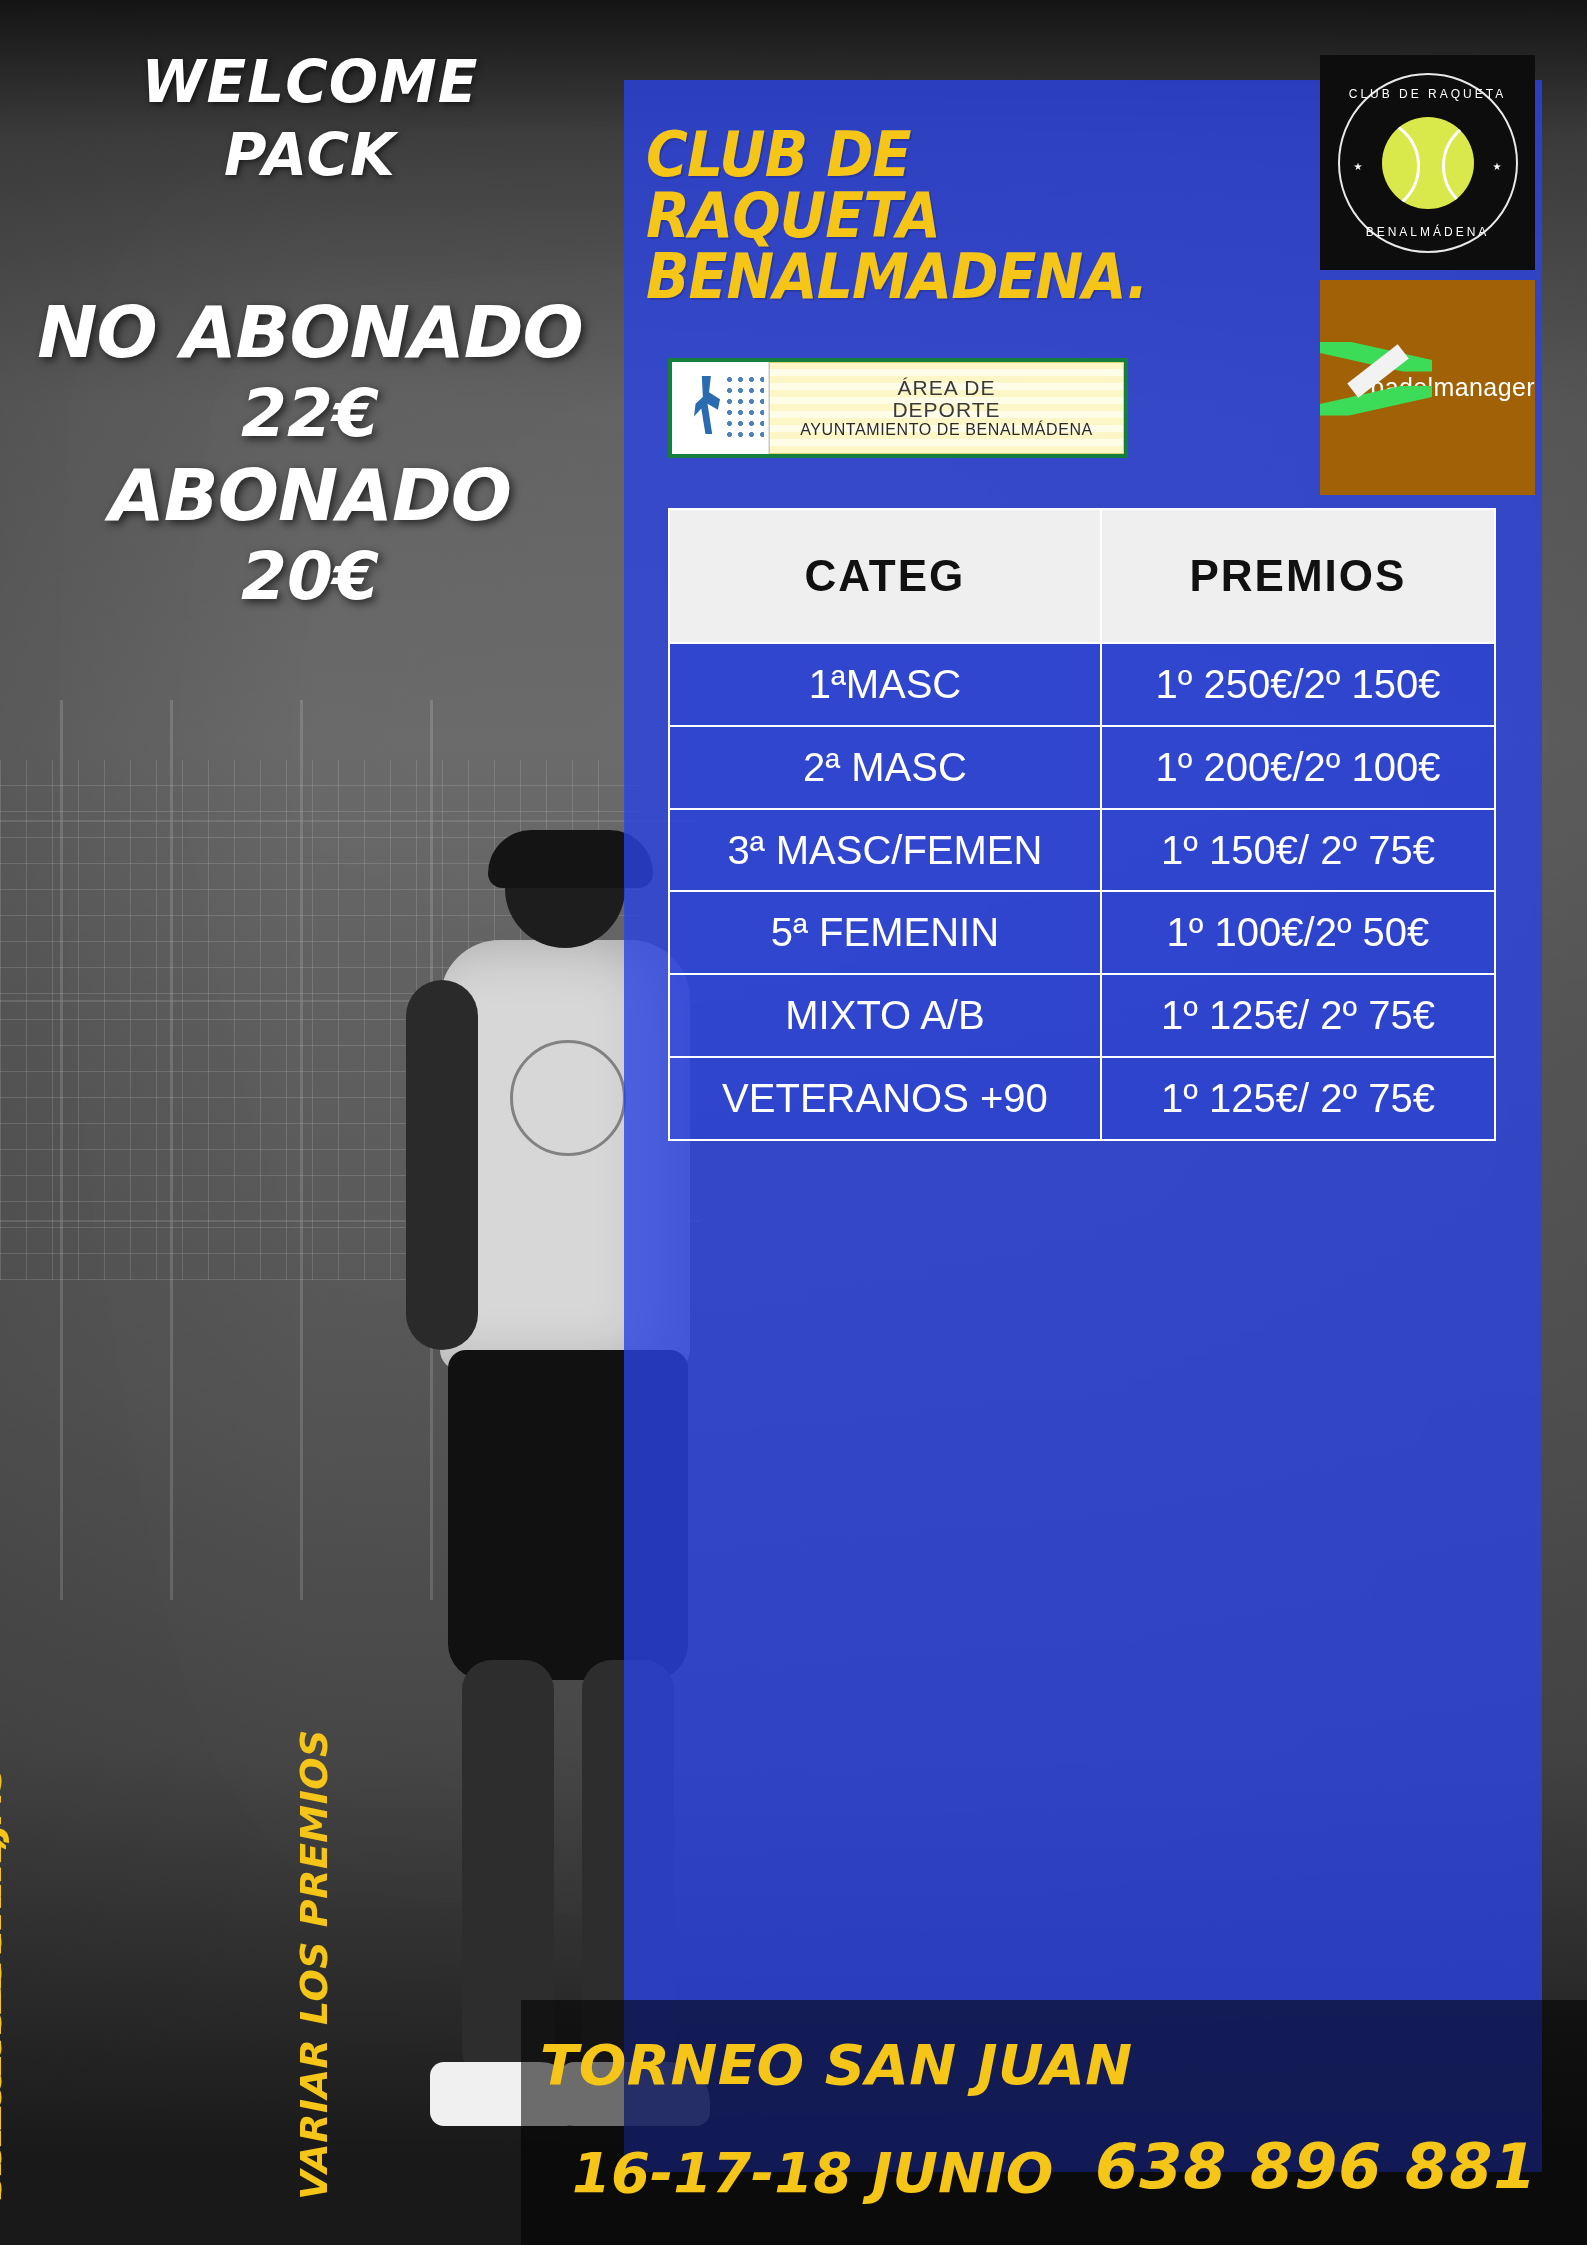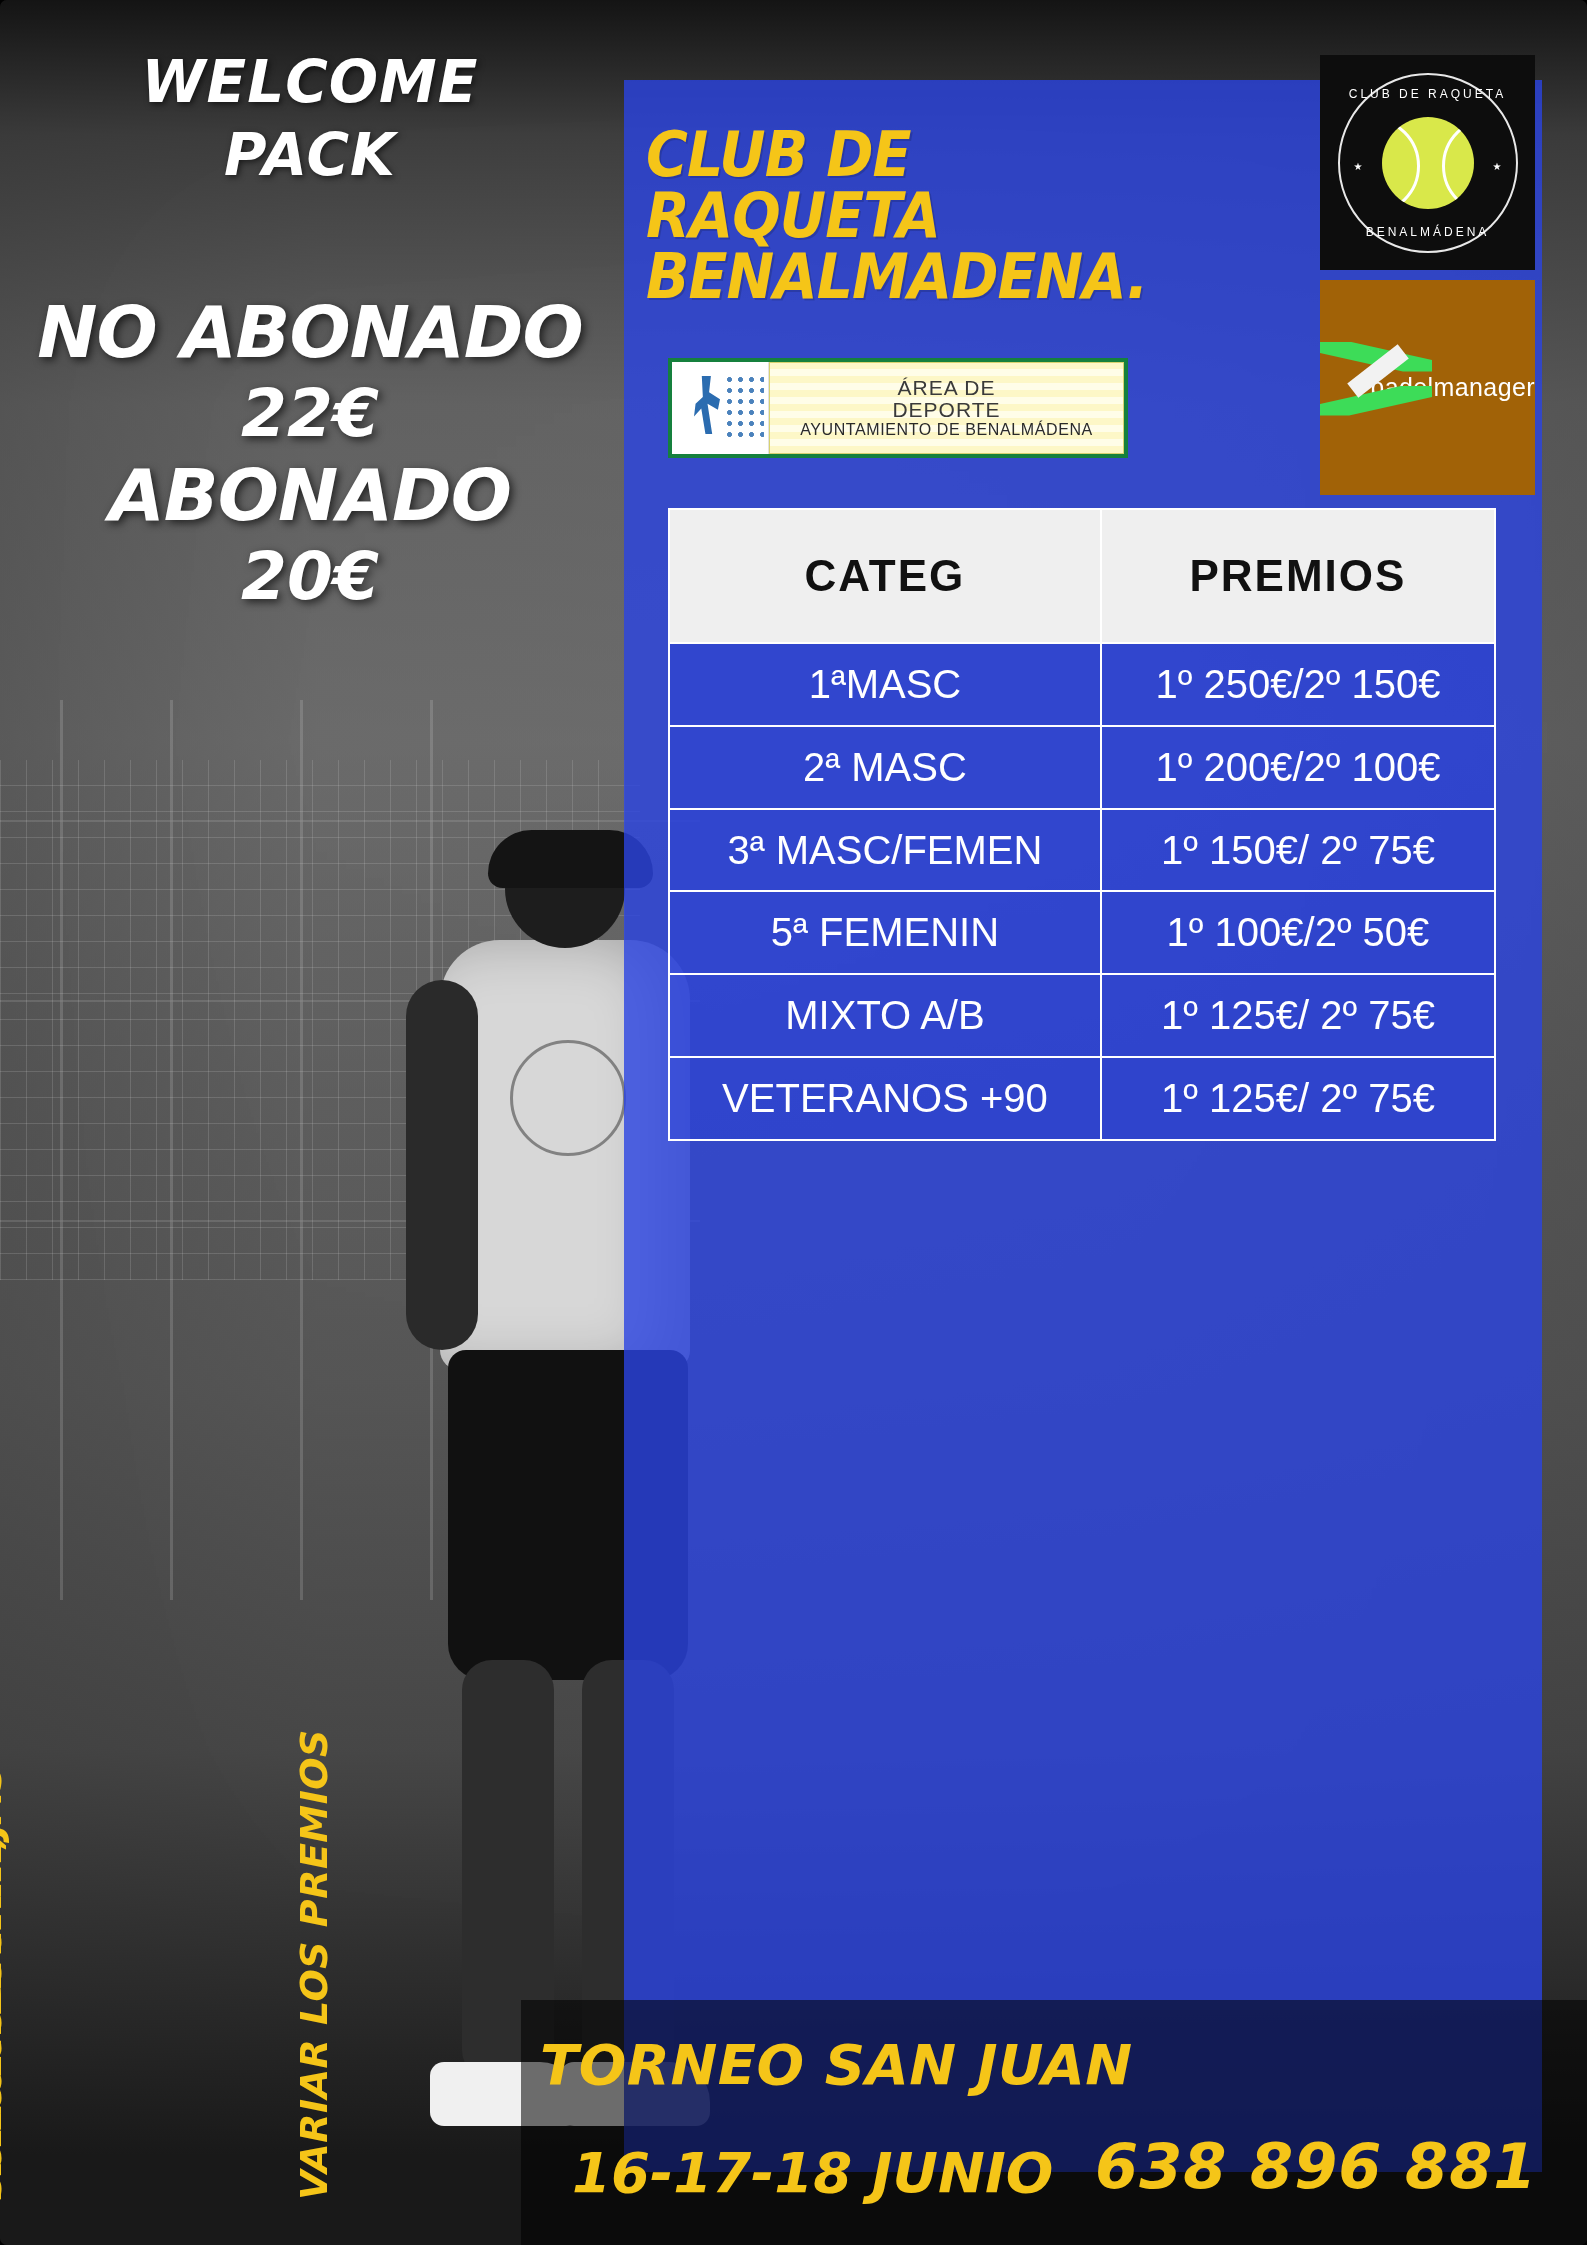--- a/index.html
+++ b/index.html
@@ -9,21 +9,20 @@
   }
   body {
     font-family: "Liberation Sans", sans-serif;
   }
   .poster {
     position: relative;
     width: 1587px;
     height: 2245px;
     background: #0a0a0a;
     overflow: hidden;
-    border-radius: 7px;
   }
 
   
   .photo-bg {
     position: absolute;
     left: 0; top: 0;
     width: 1587px; height: 2245px;
     background:
       linear-gradient(180deg, rgba(20,20,20,1) 0%, rgba(60,60,60,0.9) 6%, rgba(120,120,120,0.55) 18%, rgba(150,150,150,0.45) 33%, rgba(110,110,110,0.6) 48%, rgba(90,90,90,0.75) 62%, rgba(70,70,70,0.85) 78%, rgba(25,25,25,1) 96%),
       linear-gradient(90deg, rgba(40,40,40,1) 0%, rgba(130,130,130,0.5) 20%, rgba(160,160,160,0.42) 45%, rgba(120,120,120,0.5) 70%, rgba(45,45,45,0.95) 100%);

